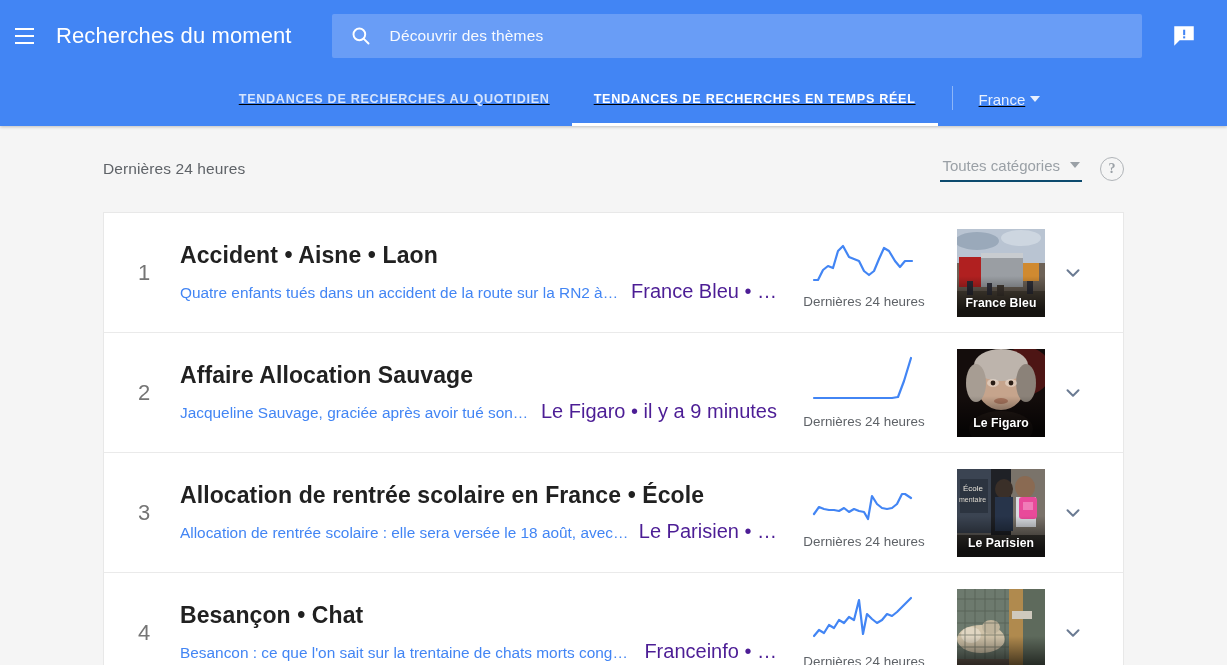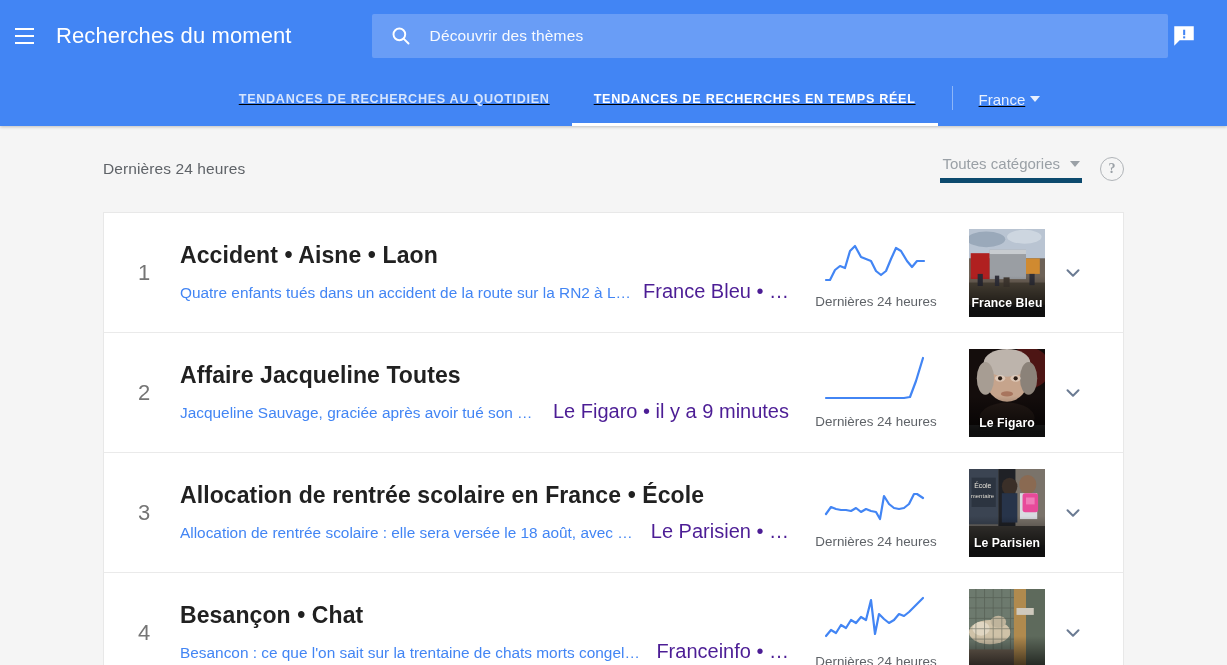--- a/index.html
+++ b/index.html
@@ -41,21 +41,21 @@
   }
   .app-title {
     color: #fff;
     font-size: 22px;
     font-weight: 400;
     letter-spacing: 0.1px;
     margin-left: 8px;
     white-space: nowrap;
   }
   .search-wrap {
-    margin-left: 80px;
+    margin-left: 40px;
     width: 810px;
     height: 44px;
     background: #699df6;
     border-radius: 2px;
     display: flex;
     align-items: center;
     cursor: text;
   }
   .search-icon {
     width: 58px;
@@ -152,21 +152,21 @@
     display: flex;
     align-items: center;
     gap: 18px;
   }
   .category-select {
     display: flex;
     align-items: center;
     gap: 10px;
     color: #9aa0a6;
     font-size: 15px;
-    border-bottom: 5px solid #0c4a6e;
+    border-bottom: 2px solid #0c4a6e;
     padding: 0 2px 6px 2px;
     cursor: pointer;
   }
   .help-icon {
     width: 24px; height: 24px;
     border: 1.6px solid #b0b4b8;
     border-radius: 50%;
     color: #9aa0a6;
     font-size: 14px;
     display: flex;
@@ -255,21 +255,21 @@
   }
   .spark-col svg { display: block; }
   .spark-label {
     margin-top: 12px;
     color: #5f6368;
     font-size: 13.4px;
     white-space: nowrap;
   }
 
   .thumb {
-    width: 76px; height: 88px;
+    width: 88px; height: 88px;
     flex: 0 0 auto;
     position: relative;
     overflow: hidden;
     background: #333;
   }
   .thumb .photo {
     position: absolute;
     inset: 0;
   }
   .thumb .shade {
@@ -398,21 +398,21 @@
     <div class="chevron-btn">
       <svg width="22" height="22" viewBox="0 0 24 24">
         <polyline points="6,9 12,15 18,9" fill="none" stroke="#6b7b93" stroke-width="2.2" stroke-linecap="round" stroke-linejoin="round"></polyline>
       </svg>
     </div>
   </div>
 
   <div class="trend-card">
     <div class="rank">2</div>
     <div class="trend-main">
-      <div class="trend-title">Affaire Jacqueline Toutes</div>
+      <div class="trend-title">Affaire Allocation Sauvage</div>
       <div class="trend-sub">
         <a class="article-link">Jacqueline Sauvage, graciée après avoir tué son mari violent, est décédée</a>
         <span class="article-meta">Le Figaro • il y a 9 minutes</span>
       </div>
     </div>
     <div class="spark-col">
       <svg width="104" height="46" viewBox="0 0 104 46">
         <polyline fill="none" stroke="#4285f4" stroke-width="2.2" stroke-linejoin="round" stroke-linecap="round" points="2,42 12,42 22,42 32,42 42,42 52,42 62,42 72,42 80,42 86,41 92,25 99,2"></polyline>
       </svg>
       <div class="spark-label">Dernières 24 heures</div>

